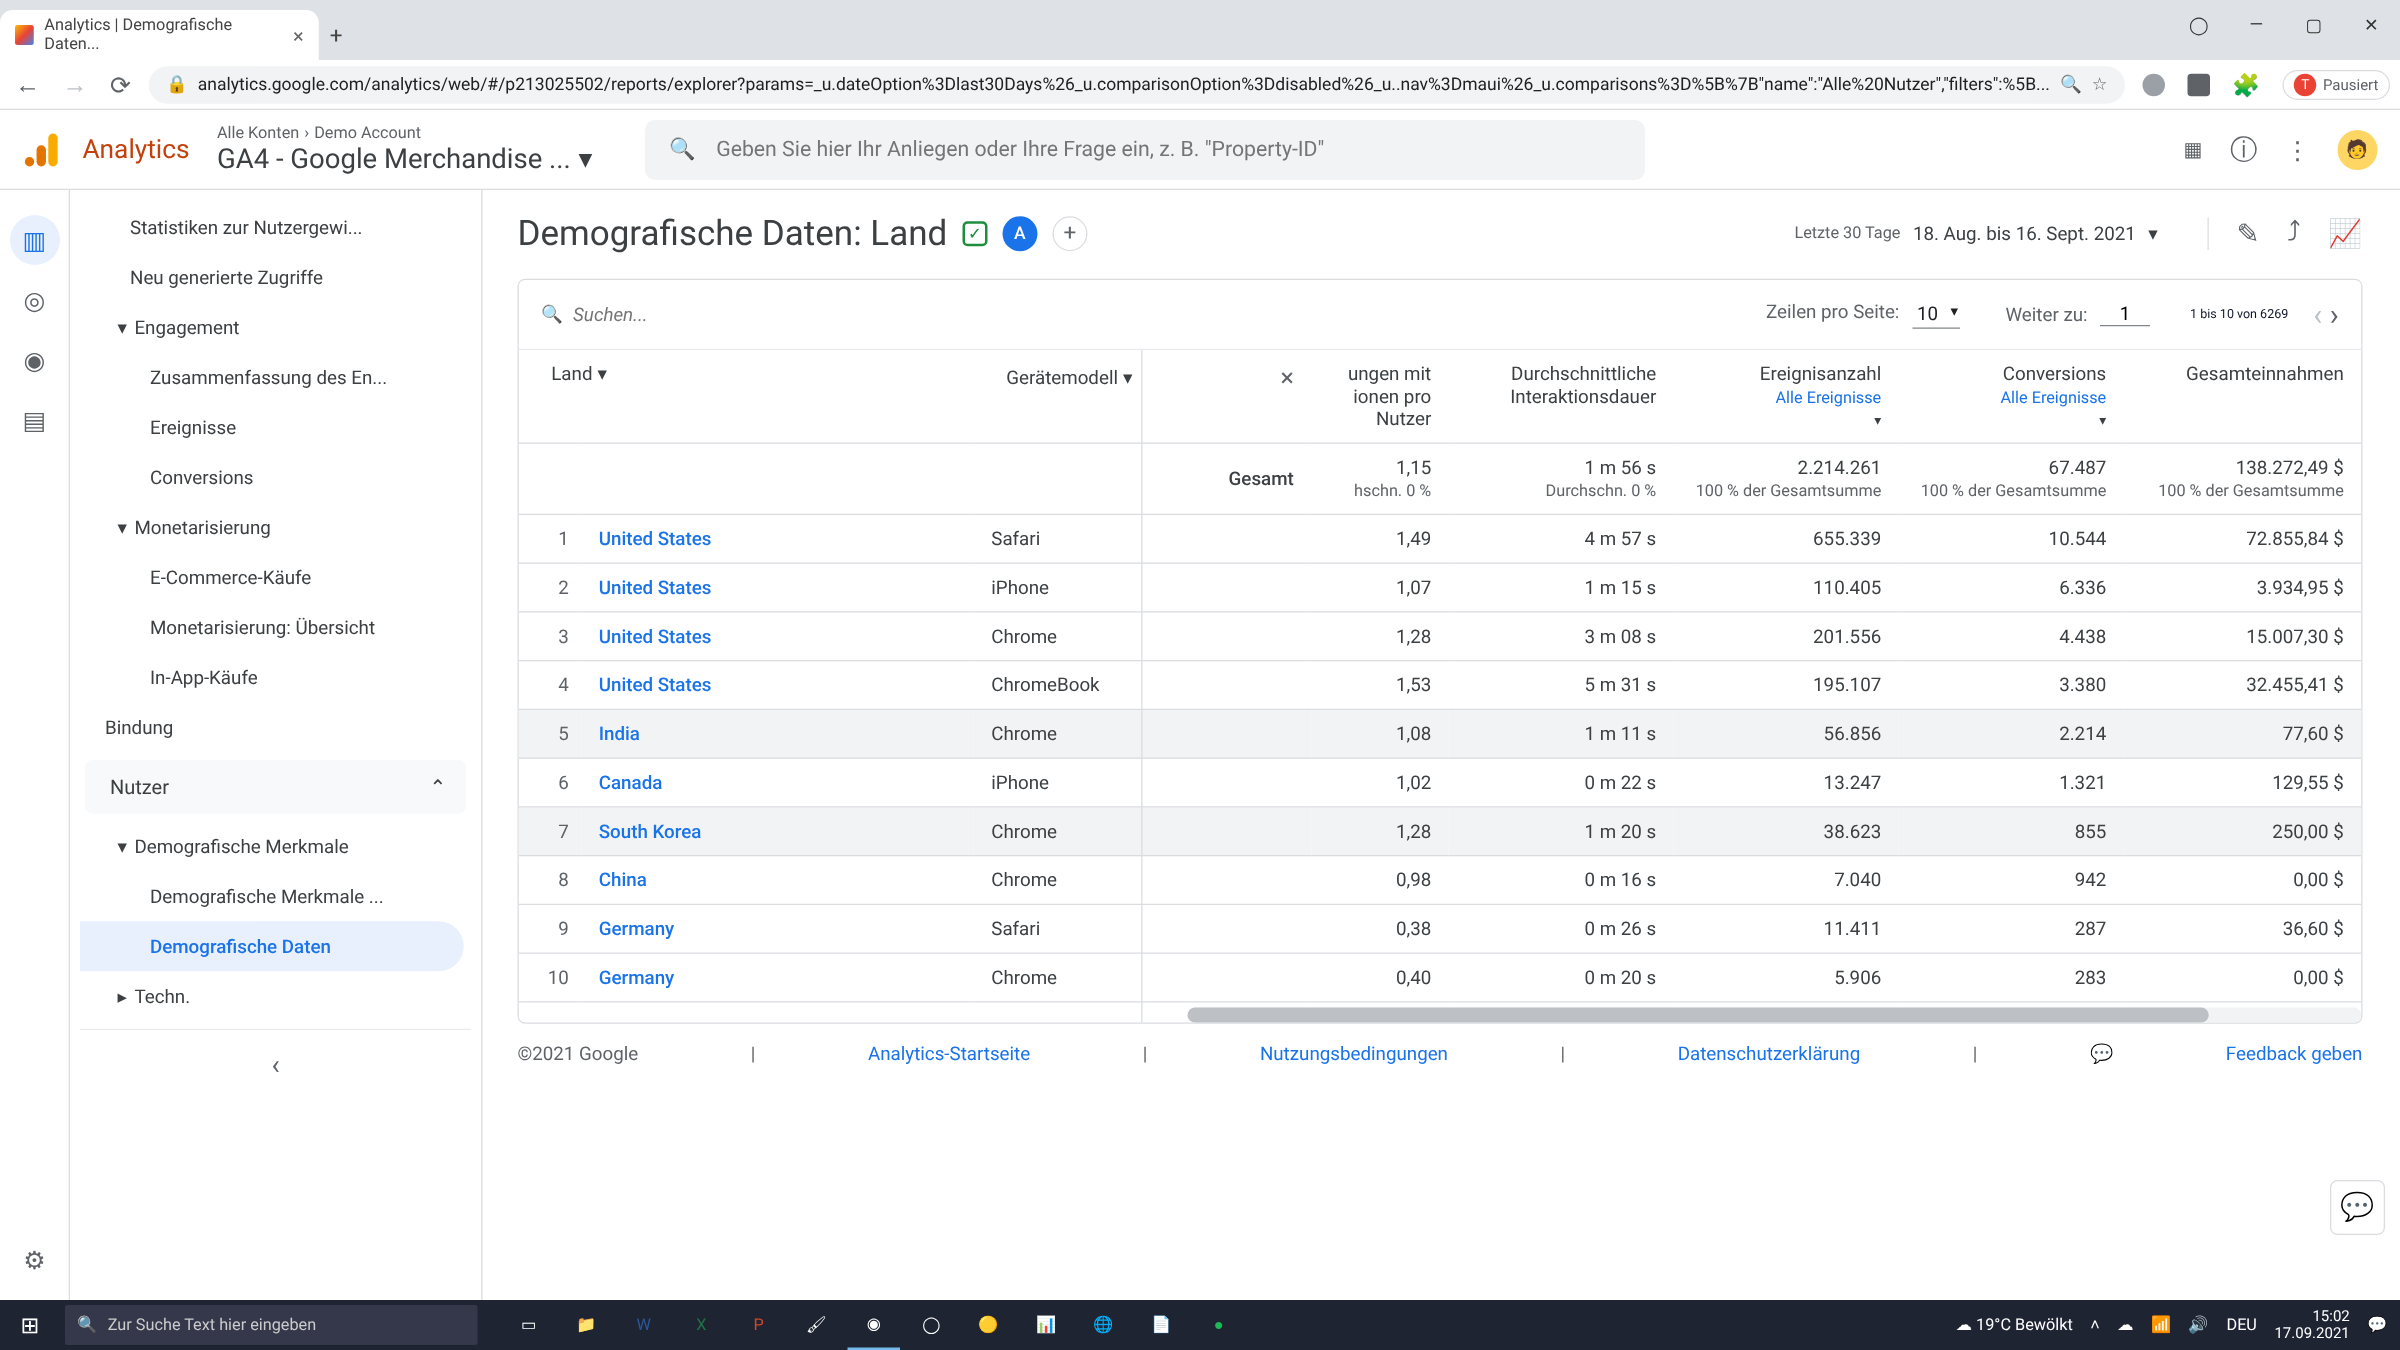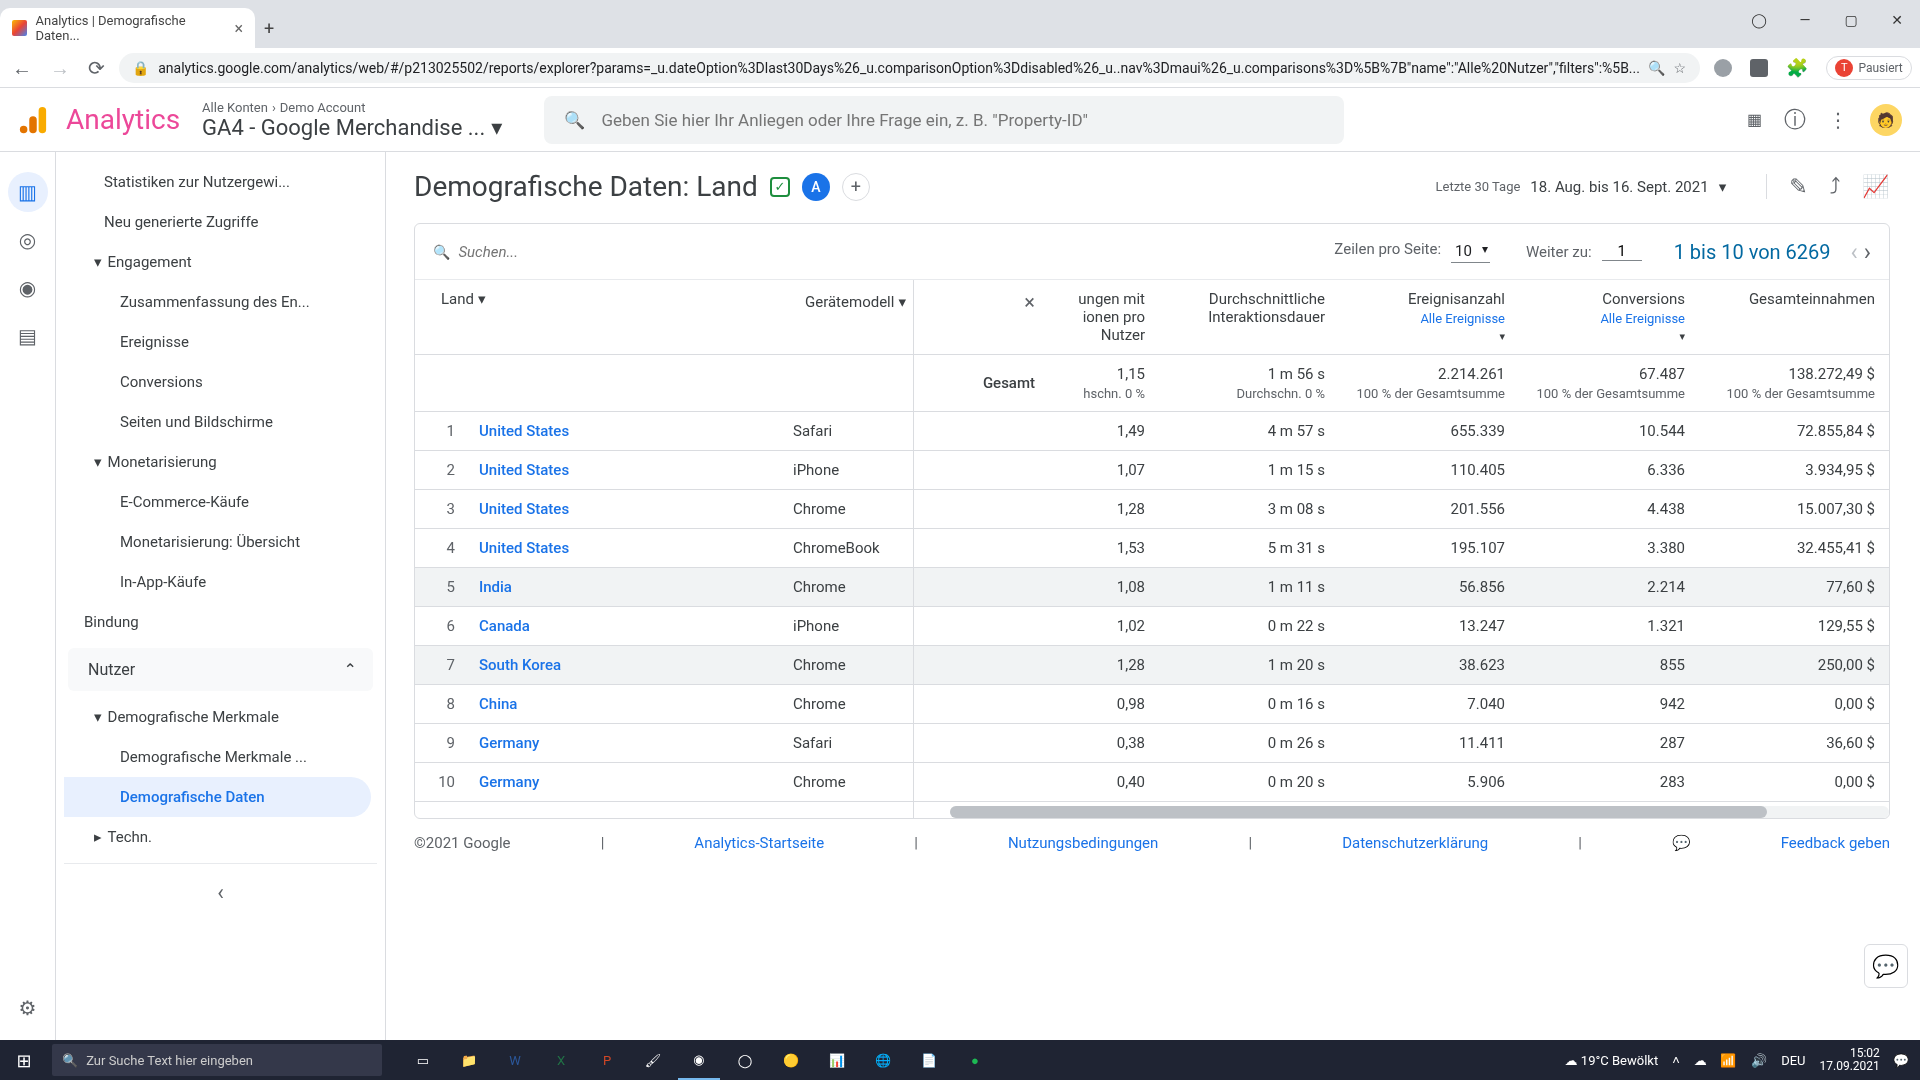--- a/index.html
+++ b/index.html
@@ -16,21 +16,21 @@
 .nav-arrow { color:#5f6368; font-size:20px; cursor:pointer; }
 .nav-arrow.disabled { color:#bdc1c6; }
 .lock-icon { color:#5f6368; font-size:14px; }
 .url-field { flex:1; background:#f1f3f4; height:30px; border-radius:15px; display:flex; align-items:center; padding:0 14px; font-size:14px; color:#5f6368; gap:8px; }
 .url-text { color:#202124; white-space:nowrap; overflow:hidden; text-overflow:ellipsis; flex:1;}
 .user-badge { border:1px solid #dadce0; border-radius:14px; padding:2px 8px; font-size:12px; display:flex; align-items:center; gap:5px;}
 .avatar-dot { width:18px; height:18px; border-radius:50%; background:#ea4335; color:#fff; font-size:11px; display:flex; align-items:center; justify-content:center;}
 .app-bar { height:64px; display:flex; align-items:center; padding:0 18px; gap:18px; border-bottom:1px solid #dadce0;}
 .ga-logo { width:30px; height:30px; }
 .ga-logo svg { width:30px; height:30px; }
-.app-brand { font-size:28px; color:#ec4899; font-weight:400;}
+.app-brand { font-size:21px; color:#c2410c; font-weight:400;}
 .prop-select { display:flex; flex-direction:column; justify-content:center; margin-left:4px;}
 .prop-top { font-size:13px; color:#5f6368; display:flex; align-items:center; gap:4px;}
 .prop-bottom { font-size:22px; color:#3c4043; display:flex; align-items:center; gap:6px; font-weight:400;}
 .search-bar { flex:0 0 800px; margin-left:24px; height:48px; background:#f1f3f4; border-radius:8px; display:flex; align-items:center; padding:0 20px; gap:16px; color:#5f6368; font-size:17px;}
 .search-bar input { border:none; background:transparent; flex:1; font-size:17px; color:#5f6368; outline:none;}
 .topbar-right { margin-left:auto; display:flex; gap:22px; align-items:center; color:#5f6368; font-size:22px;}
 .topbar-right .avatar { width:32px; height:32px; border-radius:50%; background:#fdd663; font-size:14px; display:flex; align-items:center; justify-content:center; color:#333;}
 .main-area { display:flex; height:calc(100% - 48px - 40px - 64px - 40px);}
 .leftrail { width:56px; background:#fff; border-right:1px solid #dadce0; display:flex; flex-direction:column; padding-top:20px; gap:8px; align-items:center;}
 .rail-icon { width:40px; height:40px; border-radius:50%; display:flex; align-items:center; justify-content:center; color:#5f6368; font-size:20px; cursor:pointer;}
@@ -55,21 +55,21 @@
 .header-actions { display:flex; gap:22px; margin-left:28px; color:#5f6368; font-size:22px; border-left:1px solid #dadce0; padding-left:22px;}
 .tablecard { border:1px solid #dadce0; border-radius:6px; margin-top:6px; background:#fff; position:relative;}
 .table-toolbar { height:56px; display:flex; align-items:center; padding:0 18px; gap:8px; border-bottom:1px solid #e8eaed;}
 .table-search { display:flex; align-items:center; gap:8px; color:#80868b; font-size:14px;}
 .table-search input { border:none; outline:none; font-size:15px; width:300px; font-style:italic; color:#80868b;}
 .rows-per { margin-left:auto; display:flex; align-items:flex-start; gap:10px; font-size:15px; color:#5f6368;}
 .rows-val { color:#202124; border-bottom:1px solid #80868b; padding:2px 18px 2px 4px; position:relative;}
 .rows-val::after { content:'▾'; font-size:12px; position:absolute; right:2px;}
 .goto { display:flex; align-items:center; gap:10px; font-size:15px; color:#5f6368; margin-left:28px;}
 .goto input { width:40px; border:none; border-bottom:1px solid #80868b; text-align:center; font-size:15px; }
-.page-info { margin-left:24px; font-size:20px; color:#0369a1;}
+.page-info { margin-left:24px; font-size:10px; color:#0f172a;}
 .page-nav { display:flex; gap:6px; color:#5f6368; font-size:24px; margin-left:12px;}
 .datatable { width:100%; border-collapse:collapse;}
 .datatable th, .datatable td { padding:10px 14px; font-size:15px; text-align:right; color:#3c4043; border-bottom:1px solid #dadce0;}
 .datatable th { font-weight:400; color:#3c4043; vertical-align:top;}
 .datatable .dim-head { text-align:left; padding-left:26px;}
 .datatable .dim-cell { text-align:left; color:#1a73e8; font-weight:500;}
 .datatable .dim2-cell { text-align:left;}
 .datatable .idx { color:#5f6368; text-align:right; width:50px; padding-right:10px;}
 .dim-selector { display:flex; align-items:center; gap:4px; cursor:pointer;}
 .th-sub { font-size:13px; color:#5f6368; display:block; margin-top:3px;}
@@ -181,21 +181,20 @@
   <div class="sidebar">
     <div class="side-item">Statistiken zur Nutzergewi...</div>
     <div class="side-item">Neu generierte Zugriffe</div>
     <div class="side-group nested">
         <span>▾</span>
         <span>Engagement</span>
       </div>
     <div class="side-sub">Zusammenfassung des En...</div>
     <div class="side-sub">Ereignisse</div>
     <div class="side-sub">Conversions</div>
-    <div class="side-sub">Seiten und Bildschirme</div>
     <div class="side-group nested">
         <span>▾</span>
         <span>Monetarisierung</span>
       </div>
     <div class="side-sub">E-Commerce-Käufe</div>
     <div class="side-sub">Monetarisierung: Übersicht</div>
     <div class="side-sub">In-App-Käufe</div>
     <div class="side-group">Bindung</div>
     <div class="side-section-head">
       <span>Nutzer</span>

